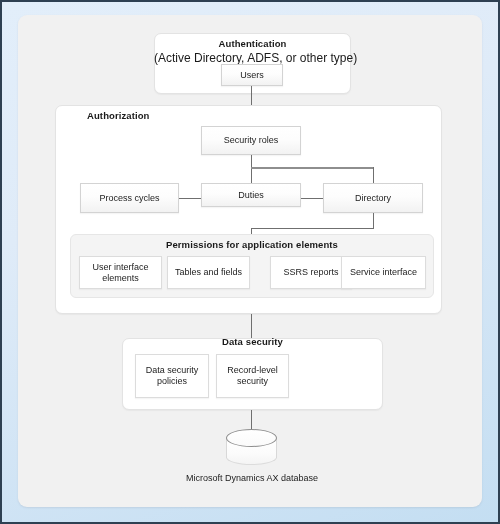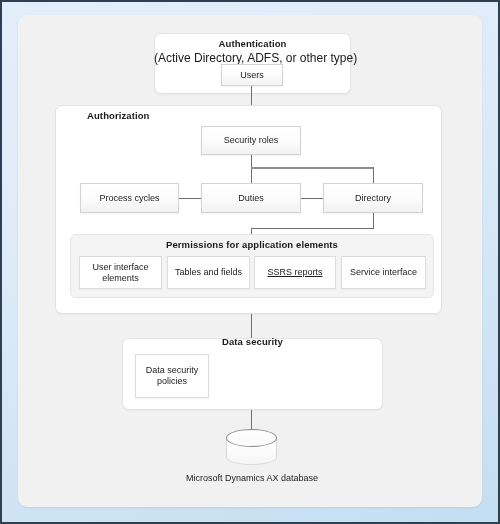--- a/index.html
+++ b/index.html
@@ -166,44 +166,45 @@
     <div class="group-title" style="left:61px; top:108px; text-align:left;margin-left:24px;">Authorization</div>
 
     <div class="node" style="left:199px; top:124px; width:100px; height:29px;">Security roles</div>
 
     <div class="conn v" style="left:249px; top:153px; height:28px;"></div>
 
     <div class="conn h thick" style="left:249px; top:165px; width:123px; height:2px;"></div>
     <div class="conn v" style="left:371px; top:165px; height:16px;"></div>
 
     <div class="node" style="left:78px; top:181px; width:99px; height:30px;">Process cycles</div>
-    <div class="node" style="left:199px; top:181px; width:100px; height:30px;">Duties</div>
+    <div class="node" style="left:199px; top:181px; width:100px; height:24px;">Duties</div>
     <div class="node" style="left:321px; top:181px; width:100px; height:30px;">Directory</div>
 
     <div class="conn h" style="left:177px; top:196px; width:22px;"></div>
     <div class="conn h" style="left:299px; top:196px; width:22px;"></div>
 
     <div class="conn v" style="left:371px; top:211px; height:15px;"></div>
     <div class="conn h" style="left:249px; top:226px; width:123px;"></div>
     <div class="conn v" style="left:249px; top:226px; height:12px;"></div>
 
     <div class="subgroup" style="left:68px; top:232px; width:364px; height:64px;"></div>
     <div class="group-title" style="left:68px; top:237px; width:364px; text-align:center;">Permissions for application elements</div>
 
     <div class="node plain" style="left:77px; top:254px; width:83px; height:33px;">User interface elements</div>
     <div class="node plain" style="left:165px; top:254px; width:83px; height:33px;">Tables and fields</div>
-    <div class="node plain" style="left:252px; top:254px; width:82px; height:33px;text-decoration:underline;">SSRS reports</div>
+    <div class="node plain" style="left:268px; top:254px; width:82px; height:33px;">SSRS reports</div>
     <div class="node plain" style="left:339px; top:254px; width:85px; height:33px;">Service interface</div>
 
     <div class="conn v" style="left:249px; top:312px; height:24px;"></div>
 
     <div class="group" style="left:120px; top:336px; width:261px; height:72px;"></div>
     <div class="group-title" style="left:120px; top:334px; width:261px; text-align:center;">Data security</div>
 
     <div class="node plain" style="left:133px; top:352px; width:74px; height:44px;">Data security policies</div>
+    <div class="node plain" style="left:214px; top:352px; width:73px; height:44px;">Record-level security</div>
 
     <div class="conn v" style="left:249px; top:408px; height:20px;"></div>
 
     <div class="cylinder" style="left:224px; top:427px; width:51px; height:36px;">
       <div class="cyl-body"></div>
       <div class="cyl-top"></div>
     </div>
     <div class="db-caption" style="left:99px; top:471px; width:302px;">Microsoft Dynamics AX database</div>
 
   </div>

